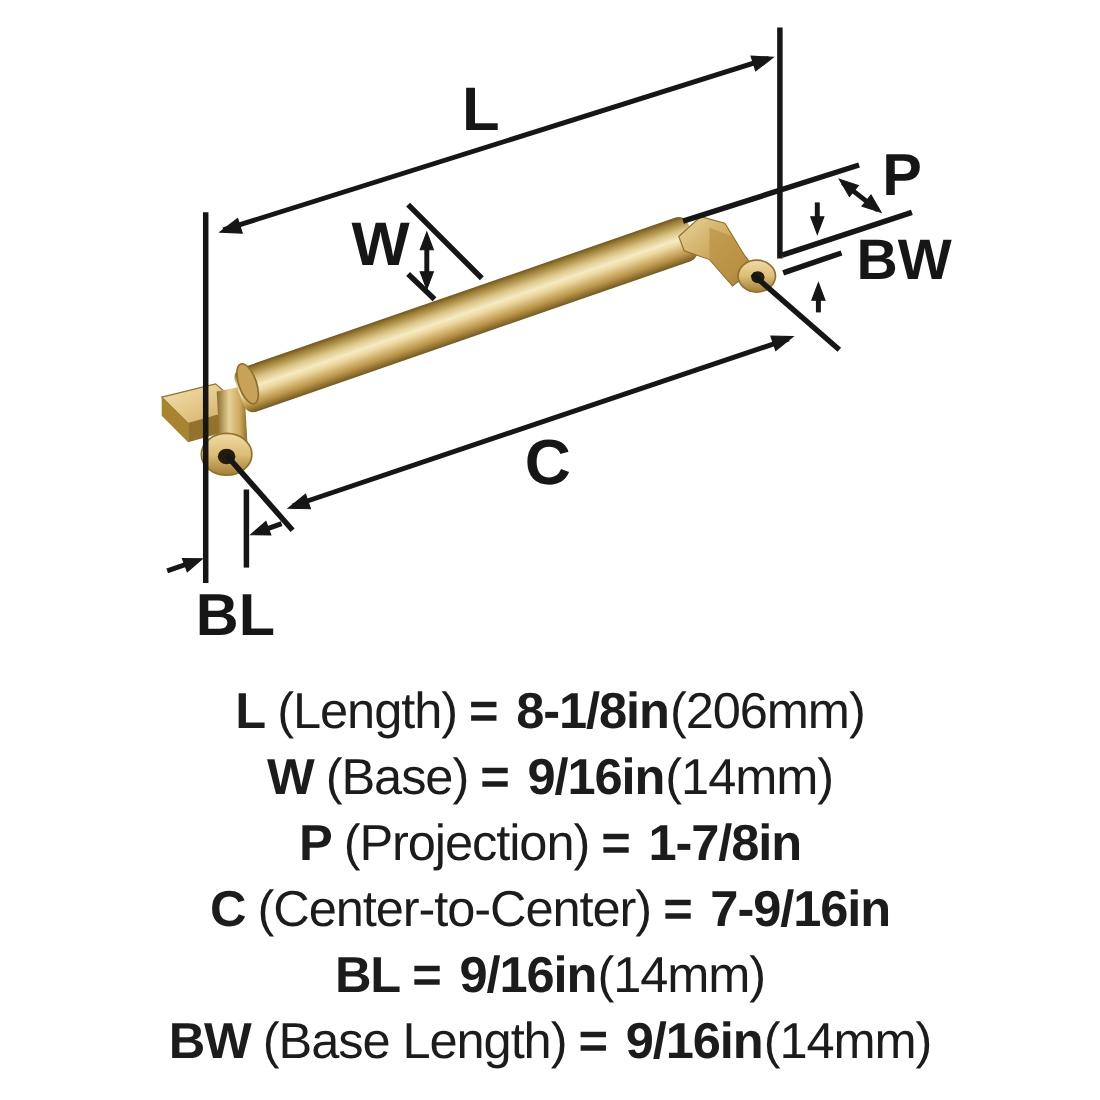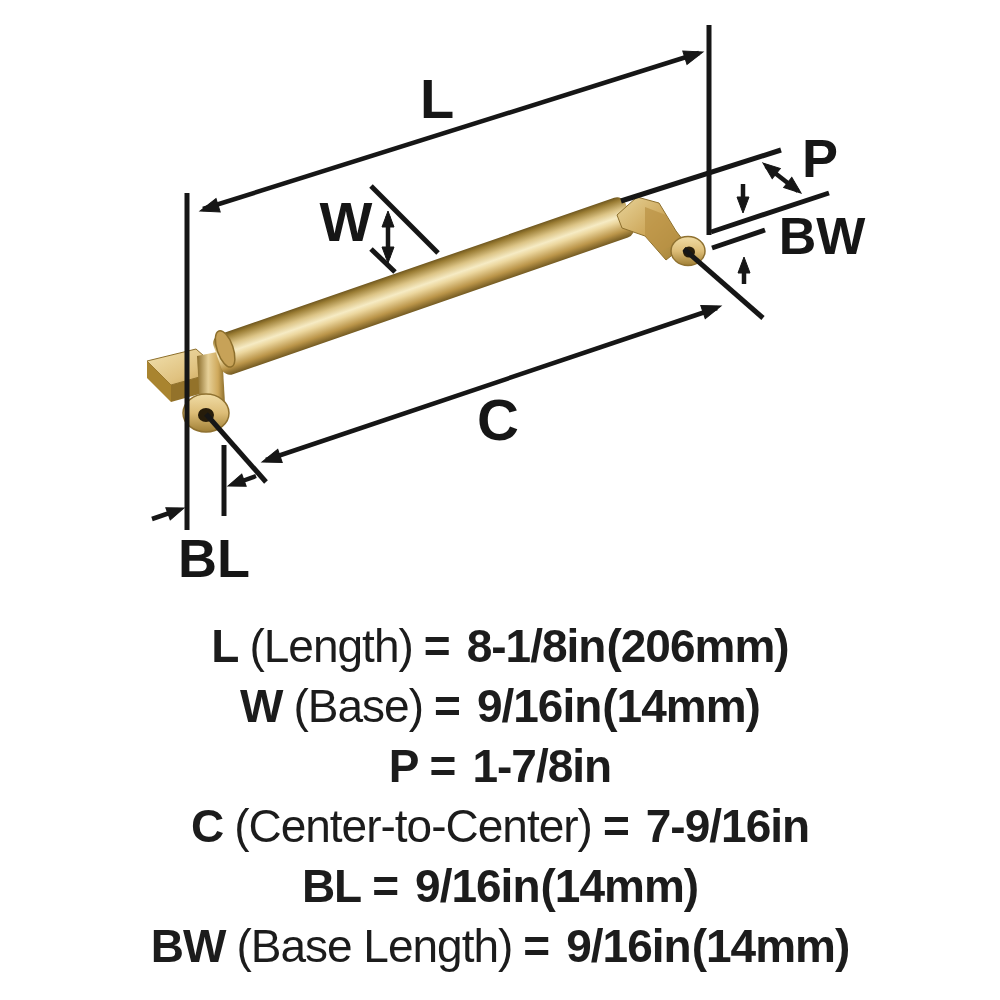--- a/index.html
+++ b/index.html
@@ -18,21 +18,21 @@
   }
   .spec-line{
     display:flex;justify-content:center;align-items:baseline;
     height:60px;line-height:60px;
     font-size:46px;letter-spacing:-1px;white-space:pre;
   }
   .spec-code{font-weight:700;}
   .spec-name{font-weight:400;margin-left:11px;text-align:center;}
   .spec-eq{font-weight:700;margin-left:11px;}
   .spec-value{font-weight:700;margin-left:17px;}
-  .spec-metric{font-weight:700;margin-left:1px;text-align:center;}
+  .spec-metric{font-weight:400;margin-left:1px;text-align:center;}
 </style>
 </head>
 <body>
 
 <div id="stage">
 
   <svg id="diagram-svg" width="1000" height="620" viewBox="0 0 1000 620">
     <defs>
       <linearGradient id="barGrad" x1="0" y1="0" x2="0" y2="1">
         <stop offset="0" stop-color="#6f571f"></stop>
@@ -170,20 +170,21 @@
     <div class="spec-line">
       <span class="spec-code">W</span>
       <span class="spec-name">(Base)</span>
       <span class="spec-eq">=</span>
       <span class="spec-value">9/16in</span>
       <span class="spec-metric">(14mm)</span>
     </div>
 
     <div class="spec-line">
       <span class="spec-code">P</span>
+      <span class="spec-name">(Projection)</span>
       <span class="spec-eq">=</span>
       <span class="spec-value">1-7/8in</span>
     </div>
 
     <div class="spec-line">
       <span class="spec-code">C</span>
       <span class="spec-name">(Center-to-Center)</span>
       <span class="spec-eq">=</span>
       <span class="spec-value">7-9/16in</span>
     </div>

